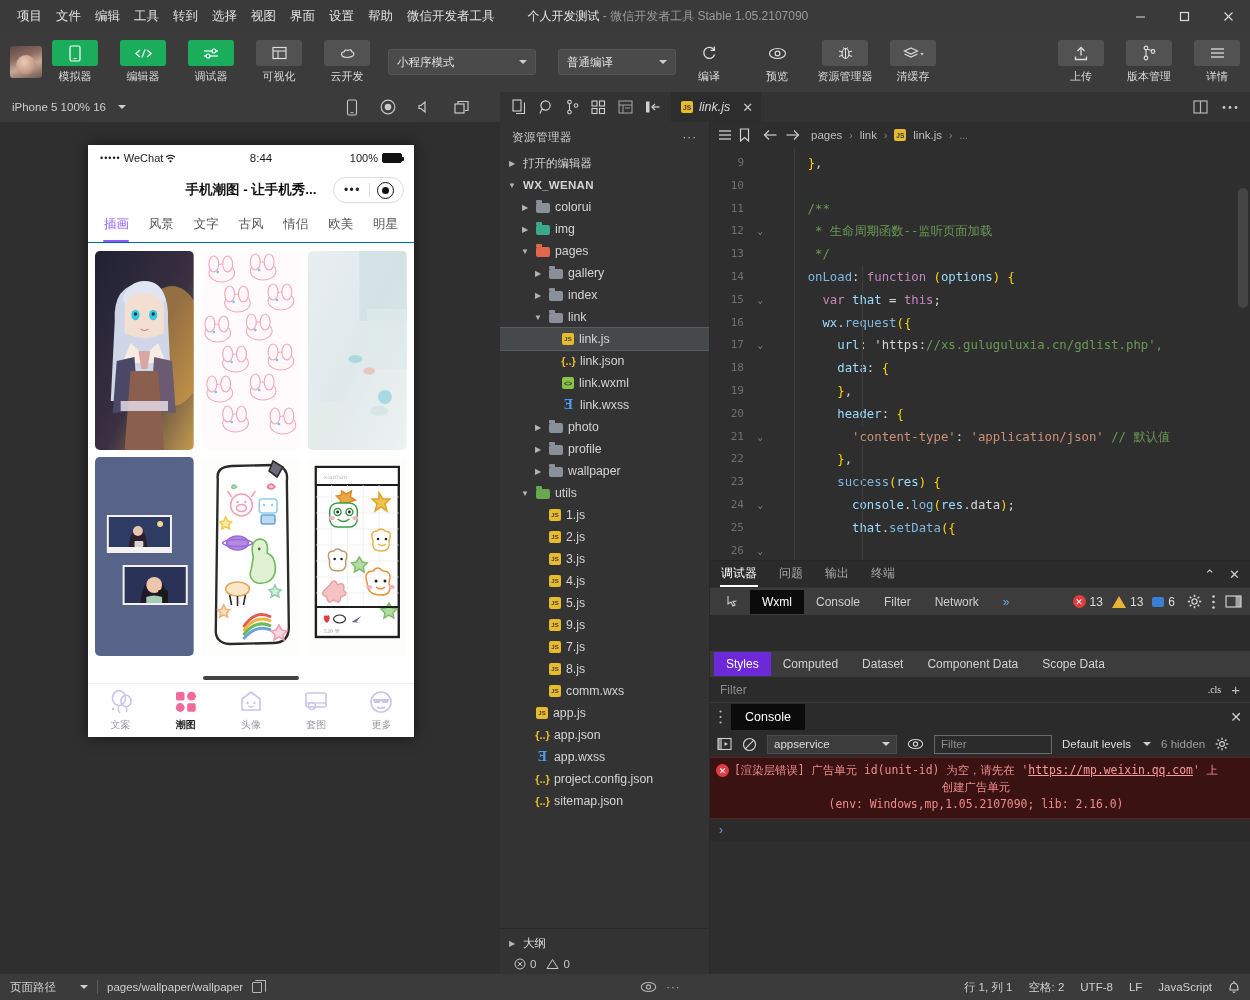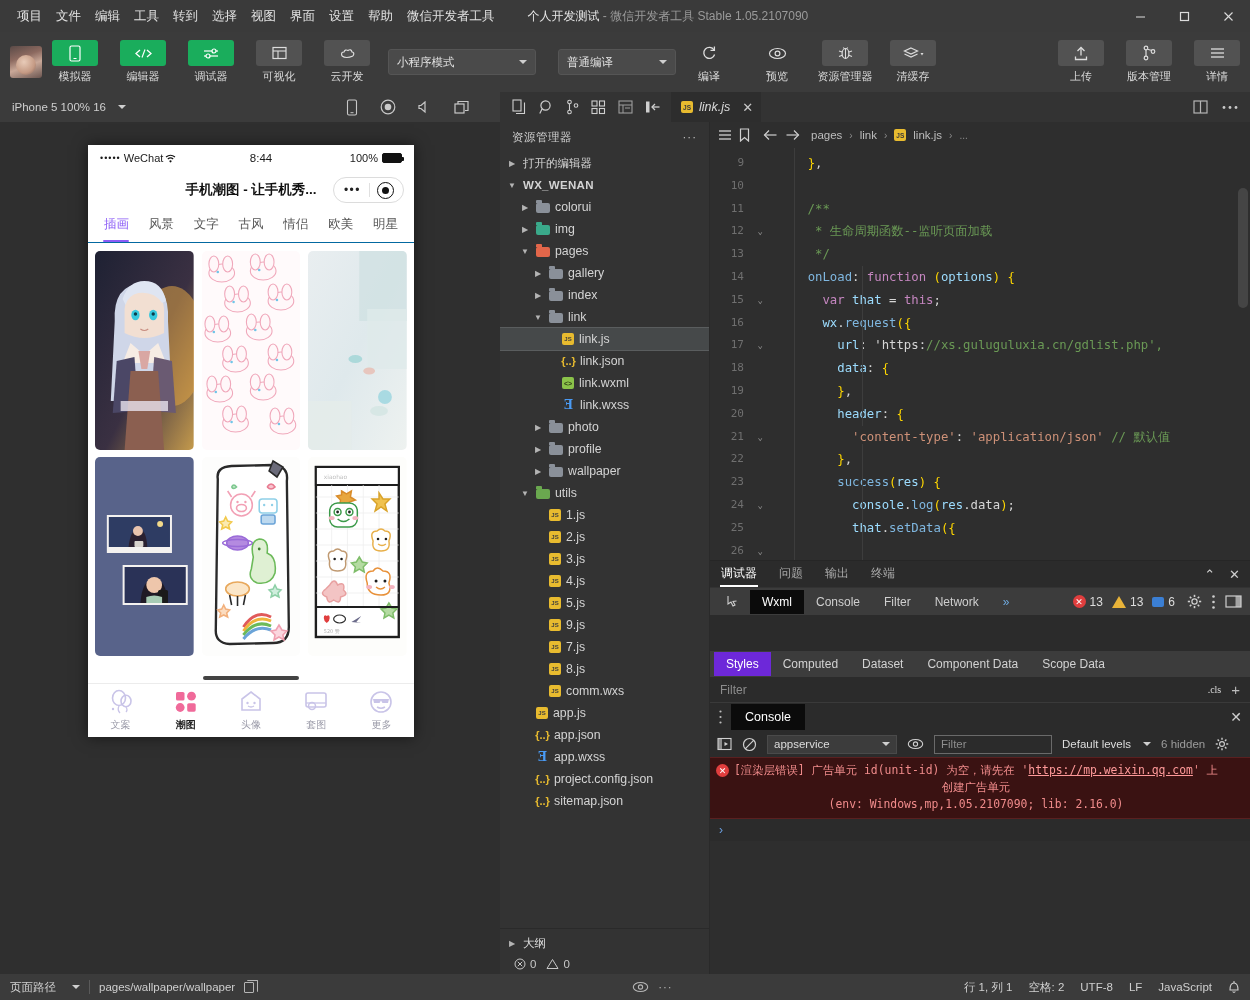--- a/index.html
+++ b/index.html
@@ -1250,21 +1250,21 @@
         </div>
         <div class="cons-prompt">
           <span>›</span>
         </div>
       </div>
 
     </div>
   </div>
 
   <div class="statusbar">
-    <span style="display:flex;align-items:center;gap:8px">
+    <span style="display:flex;align-items:center;gap:16px">
       <span>页面路径</span>
       <span class="caret"></span>
     </span>
     <span class="sb-sep"></span>
     <span>pages/wallpaper/wallpaper</span>
     <span class="copy-ic"></span>
     <span style="width:360px"></span>
     <span class="ic">
       <svg width="17" height="12" viewBox="0 0 17 12">
           <ellipse cx="8.5" cy="6" rx="7.2" ry="4.5" fill="none" stroke="#b5b5b5" stroke-width="1.1"></ellipse>

